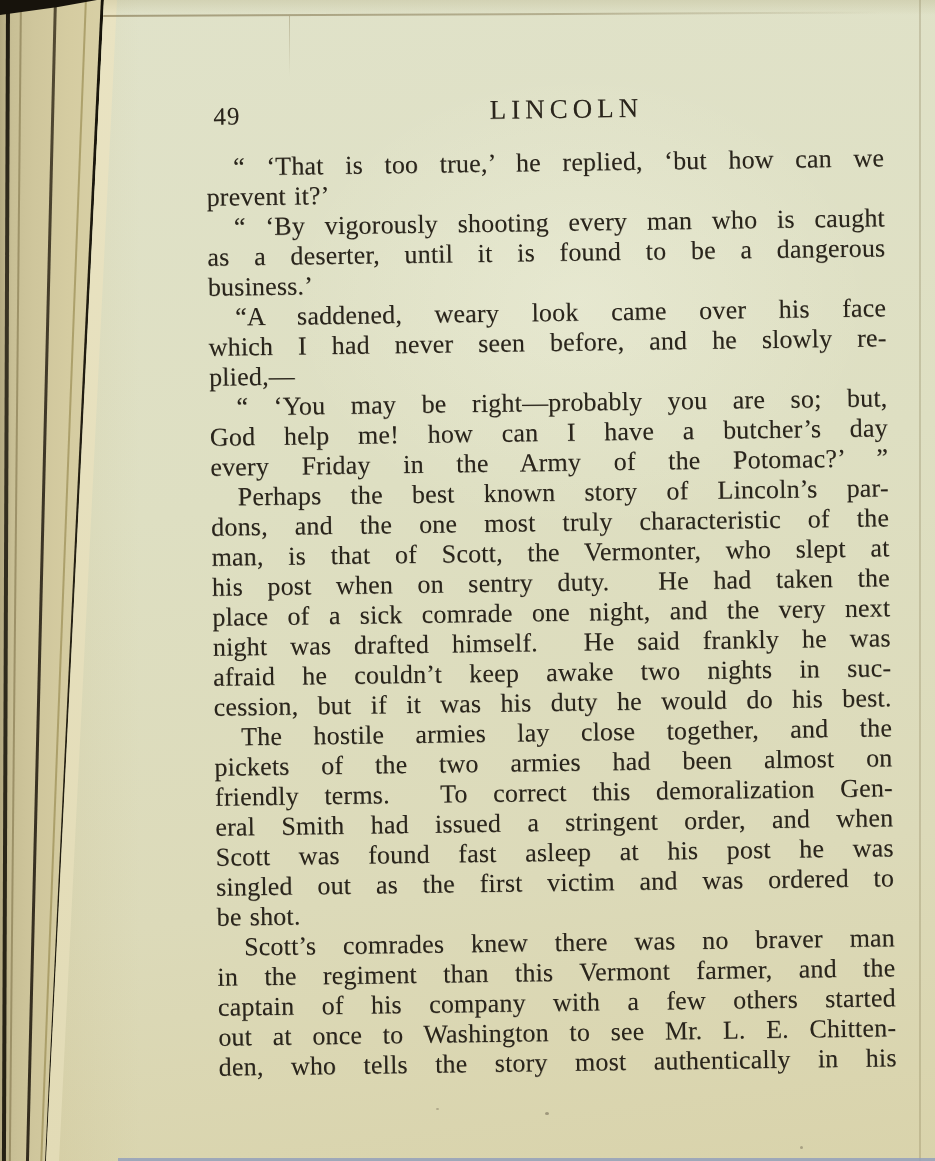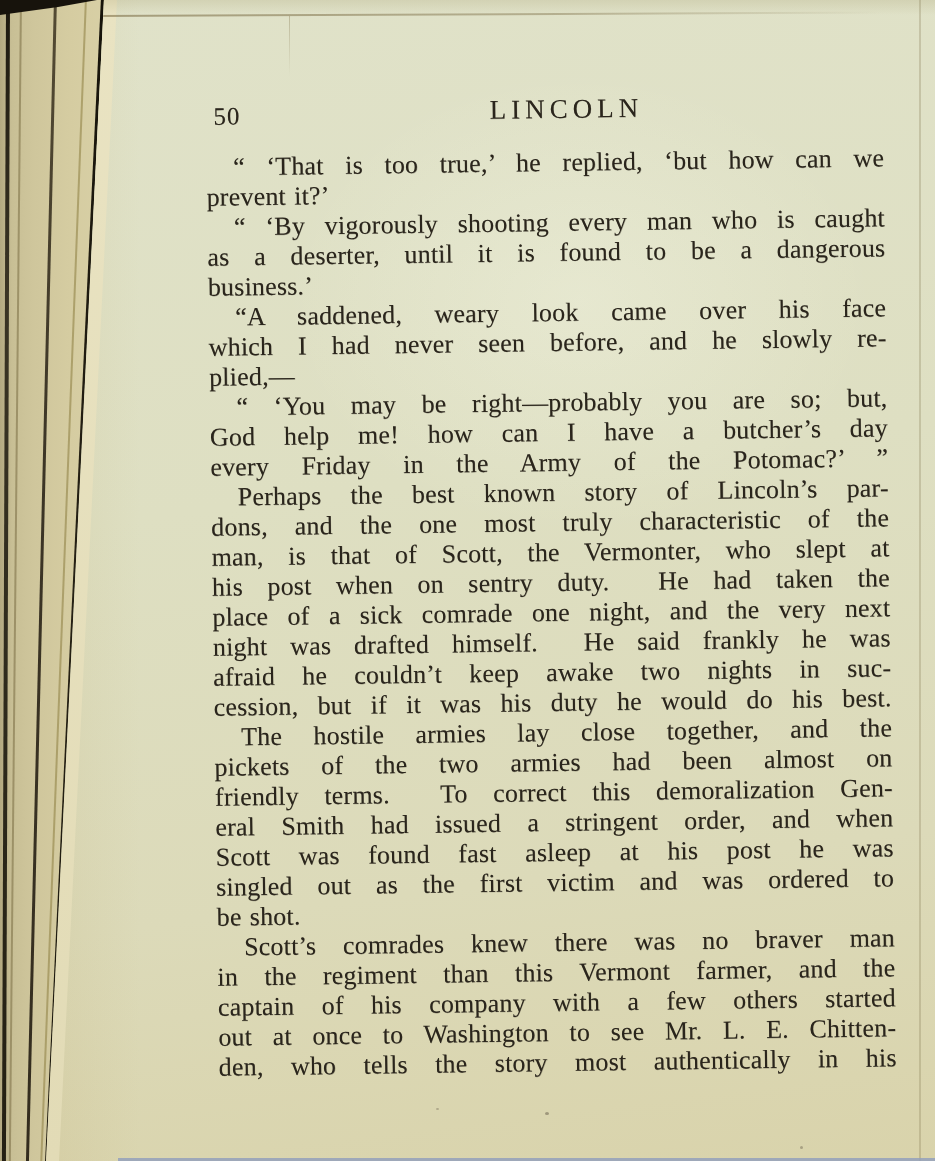--- a/index.html
+++ b/index.html
@@ -111,21 +111,21 @@
 
 <div class="page">
   <div class="page-inner-edge"></div>
   <div class="top-band"></div>
   <div class="crease-h"></div>
   <div class="crease-v-short"></div>
   <div class="crease-v-right"></div>
 
   <div class="content">
     <div class="running-head">
-      <span class="page-number">50</span>
+      <span class="page-number">49</span>
       <span class="head-title">LINCOLN</span>
     </div>
     <div class="page-body">
         <div class="paragraph">
           <div class="line indent just">“ ‘That is too true,’ he replied, ‘but how can we</div>
           <div class="line">prevent it?’</div>
         </div>
         <div class="paragraph">
           <div class="line indent just">“ ‘By vigorously shooting every man who is caught</div>
           <div class="line just">as a deserter, until it is found to be a dangerous</div>

